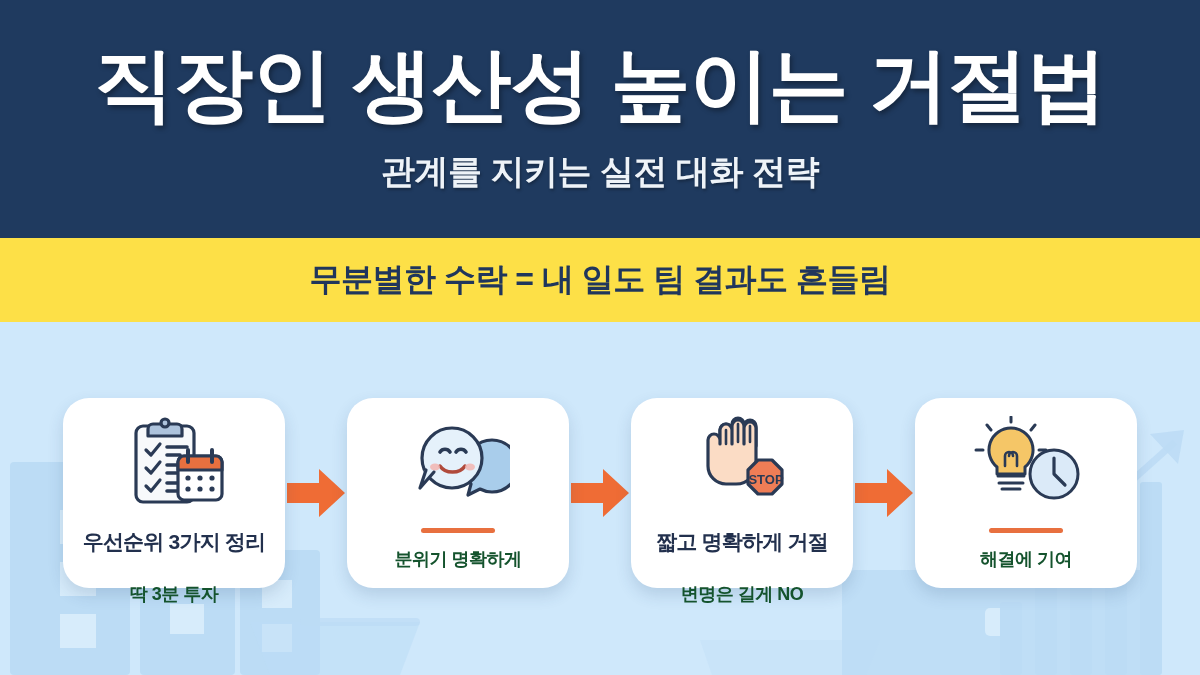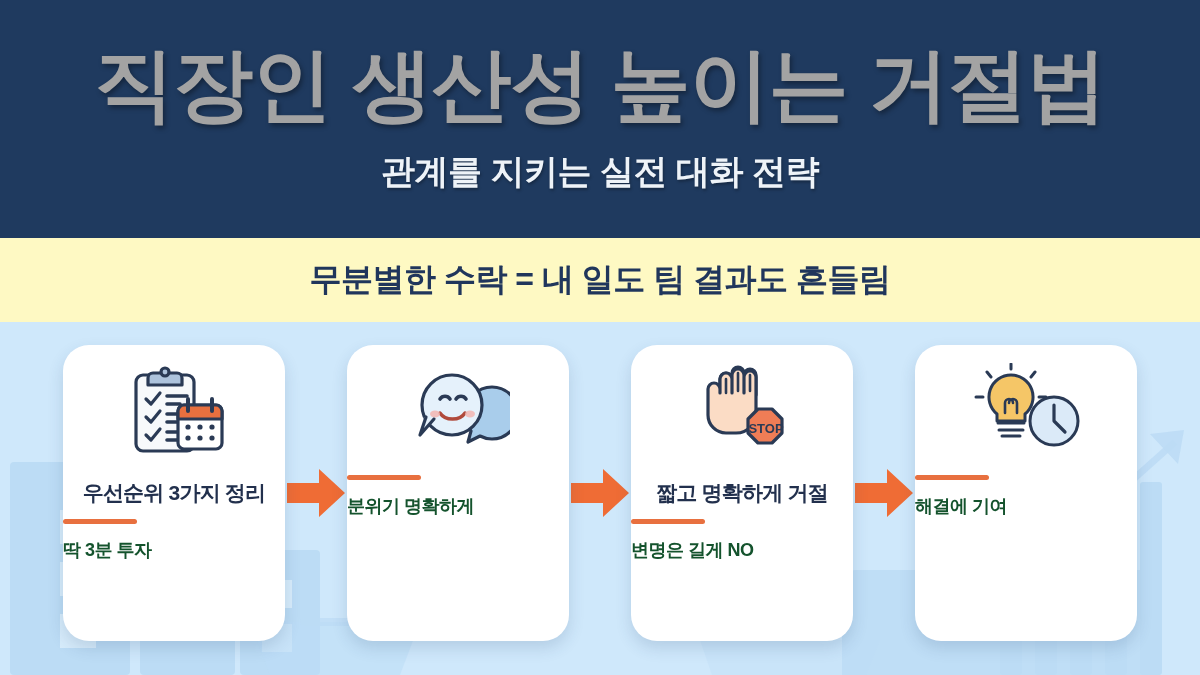--- a/index.html
+++ b/index.html
@@ -11,42 +11,42 @@
   }
   .stage { position:relative; width:1200px; height:675px; overflow:hidden; }
 
   
   .header {
     position:absolute; left:0; top:0; width:1200px; height:238px;
     background:#1f3a5f;
     display:flex; flex-direction:column; align-items:center; justify-content:center;
   }
   .header-title {
-    color:#a3a3a3;
+    color:#ffffff;
     font-size:80px;
     font-weight:bold;
     letter-spacing:-1px;
     line-height:1.05;
     text-shadow:2px 3px 5px rgba(0,0,0,.35);
     white-space:nowrap;
   }
   .header-sub {
     margin-top:22px;
     color:#eef3f8;
     font-size:34px;
     font-weight:bold;
     letter-spacing:-0.5px;
     text-shadow:1px 2px 3px rgba(0,0,0,.30);
     white-space:nowrap;
   }
 
   
   .band {
     position:absolute; left:0; top:238px; width:1200px; height:84px;
-    background:#fef9c3;
+    background:#fde047;
     display:flex; align-items:center; justify-content:center;
   }
   .band-text {
     color:#20365c;
     font-size:32px;
     font-weight:bold;
     letter-spacing:-0.5px;
     white-space:nowrap;
   }
 
@@ -58,25 +58,25 @@
   }
   .bg-art { position:absolute; inset:0; }
 
   
   .row {
     position:absolute; left:0; top:378px; width:1200px; height:230px;
     display:flex; align-items:center; justify-content:center;
     gap:0px;
   }
   .card {
-    width:222px; height:296px;
+    width:222px; height:190px;
     background:#ffffff;
     border-radius:26px;
     box-shadow:0 7px 16px rgba(40,70,110,.16);
-    display:flex; flex-direction:column; 
+    display:flex; flex-direction:column; align-items:center;
     padding-top:16px;
     position:relative;
     flex:0 0 auto;
   }
   .card-icon { height:100px; display:flex; align-items:center; justify-content:center; }
   .card-title {
     margin-top:20px;
     color:#22304d;
     font-size:21px;
     font-weight:bold;

